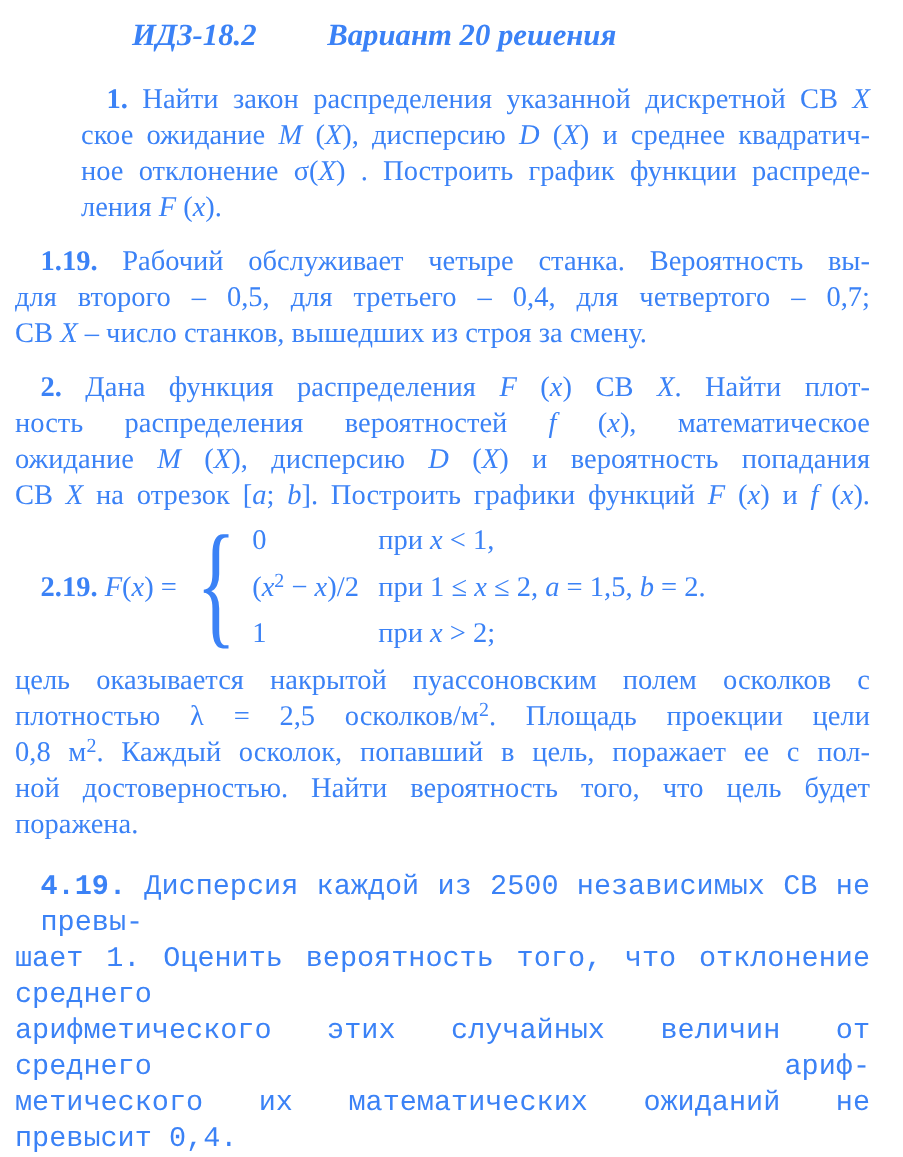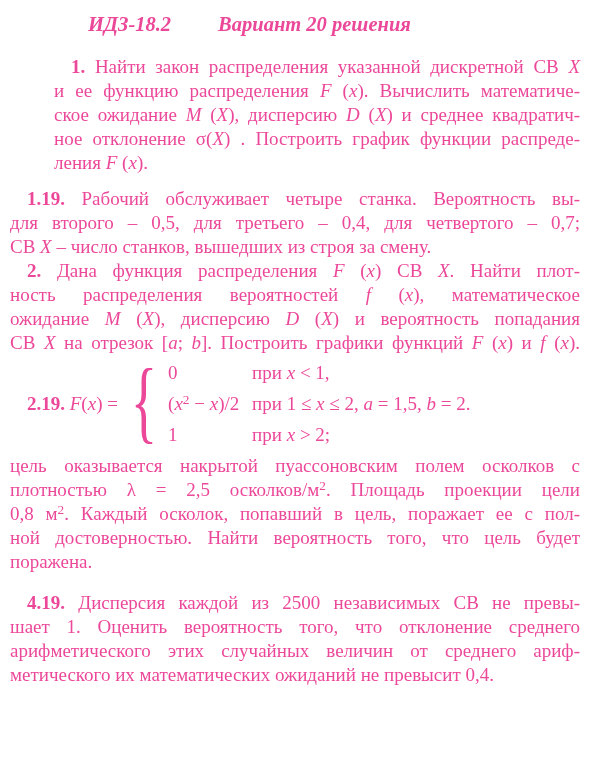--- a/index.html
+++ b/index.html
@@ -6,21 +6,21 @@
     margin: 0;
     padding: 0;
     background: #ffffff;
   }
   .page {
     position: relative;
     width: 602px;
     height: 771px;
     box-sizing: border-box;
     background: #ffffff;
-    color: #ec4899;
+    color: #3b82f6;
     font-family: "Liberation Serif", "DejaVu Serif", serif;
     font-size: 19px;
     line-height: 24px;
     padding: 10px 22px 0 10px;
     overflow: hidden;
   }
   
   .title-row {
     display: flex;
     gap: 47px;
@@ -35,23 +35,23 @@
   .para { }
   .para .line {
     text-align: justify;
     text-align-last: justify;
   }
   .para .line.first { padding-left: 17px; }
   .para .line.last { text-align-last: left; }
   .para.fill-last .line.last { text-align-last: justify; }
   .p1   { margin-top: 17px; margin-left: 44px; }
   .p119 { margin-top: 12px; }
-  .p2   { }
+  .p2   { margin-top: 12px; }
   .p319 { margin-top: 4px; }
-  .p419 { margin-top: 17px; }
+  .p419 { margin-top: 17px; font-family: Liberation Mono, monospace; }
   i { font-style: italic; }
   b { font-weight: bold; }
   sup {
     font-size: 0.7em;
     line-height: 0;
     position: relative;
     top: -0.42em;
     vertical-align: baseline;
   }
   
@@ -94,21 +94,20 @@
 
 <div class="page">
 
   <div class="title-row">
     <span>ИДЗ-18.2</span>
     <span>Вариант 20 решения</span>
   </div>
 
   <div class="para p1">
       <div class="line first"><b>1.</b> Найти закон распределения указанной дискретной СВ <i>X</i></div>
-      <div class="line">и ее функцию распределения <i>F</i> (<i>x</i>). Вычислить математиче-</div>
       <div class="line">ское ожидание <i>M</i> (<i>X</i>), дисперсию <i>D</i> (<i>X</i>) и среднее квадратич-</div>
       <div class="line">ное отклонение σ(<i>X</i>) . Построить график функции распреде-</div>
       <div class="line last">ления <i>F</i> (<i>x</i>).</div>
     </div>
 
   <div class="para p119">
       <div class="line first"><b>1.19.</b> Рабочий обслуживает четыре станка. Вероятность вы-</div>
       <div class="line">для второго – 0,5, для третьего – 0,4, для четвертого – 0,7;</div>
       <div class="line last">СВ <i>X</i> – число станков, вышедших из строя за смену.</div>
     </div>

